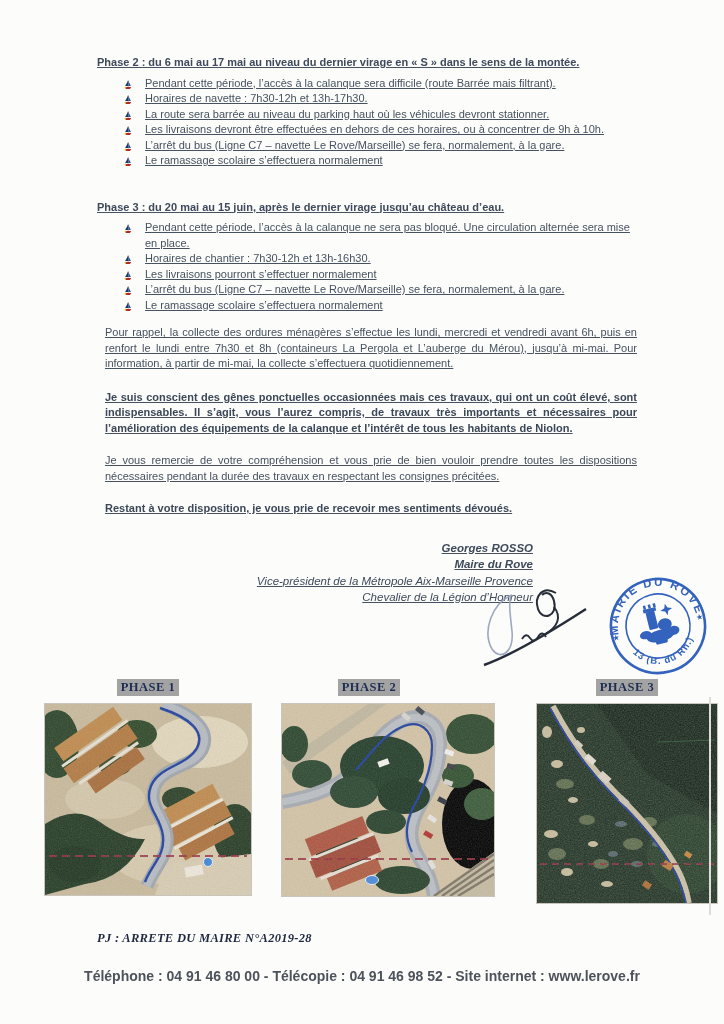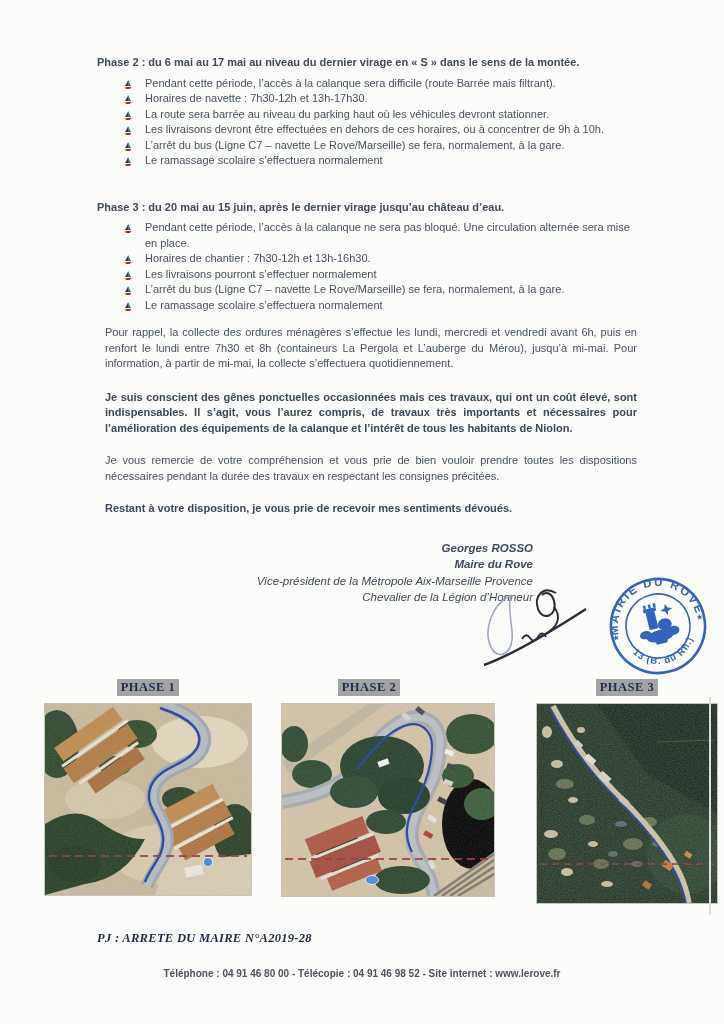--- a/index.html
+++ b/index.html
@@ -2,21 +2,21 @@
 <html><head>
 <meta charset="utf-8">
 <style>
   html,body { margin:0; padding:0; background:#e8e8e8; }
   .page {
     position:relative; width:724px; height:1024px; margin:0 auto;
     background:#fcfcfb; overflow:hidden;
     font-family:"Liberation Sans","DejaVu Sans",sans-serif;
     color:#46525f;
   }
-  .content { position:absolute; left:97px; top:55px; width:548px; font-size:11px; line-height:15.5px; }
+  .content { position:absolute; left:97px; top:55px; width:548px; font-size:11px; line-height:15.5px;text-decoration:underline; }
   .phase-heading { font-weight:bold; color:#3e4a5a; margin:0 0 5px 0; }
   .phase-heading.second { margin-top:31px; }
   ul.phase-list { list-style:none; margin:0; padding:0; }
   li.bullet { position:relative; padding-left:48px; }
   .bullet-icon { position:absolute; left:26px; top:3px; width:10px; height:10px; }
   p.body-par { margin:8px; text-align:justify; }
   p.m12 { margin-top:12px; }
   p.m18 { margin-top:18px; }
   p.m17 { margin-top:17px; }
   p.bold-par { font-weight:bold; color:#3c4857; }
@@ -35,21 +35,21 @@
   }
   .photo { display:block; margin:7px auto 0 auto; border:1px solid #c9c5bd; background:#c9ba9b; }
   .edge-strip { position:absolute; left:709px; top:697px; width:2px; height:218px; background:#dddcd7; }
   .pj-line {
     position:absolute; left:97px; top:931px;
     font-family:"Liberation Serif","DejaVu Serif",serif;
     font-weight:bold; font-style:italic; font-size:12.5px; color:#1e2840; letter-spacing:0.3px;
   }
   .footer-line {
     position:absolute; left:0; top:968px; width:724px; text-align:center;
-    font-size:10px; font-weight:bold; color:#4d535b;
+    font-size:14px; font-weight:bold; color:#4d535b;
   }
 </style>
 </head>
 <body>
 
 <div class="page">
 
   <div class="content">
 
     <p class="phase-heading">Phase 2 : du 6 mai au 17 mai au niveau du dernier virage en « S » dans le sens de la montée.</p>

